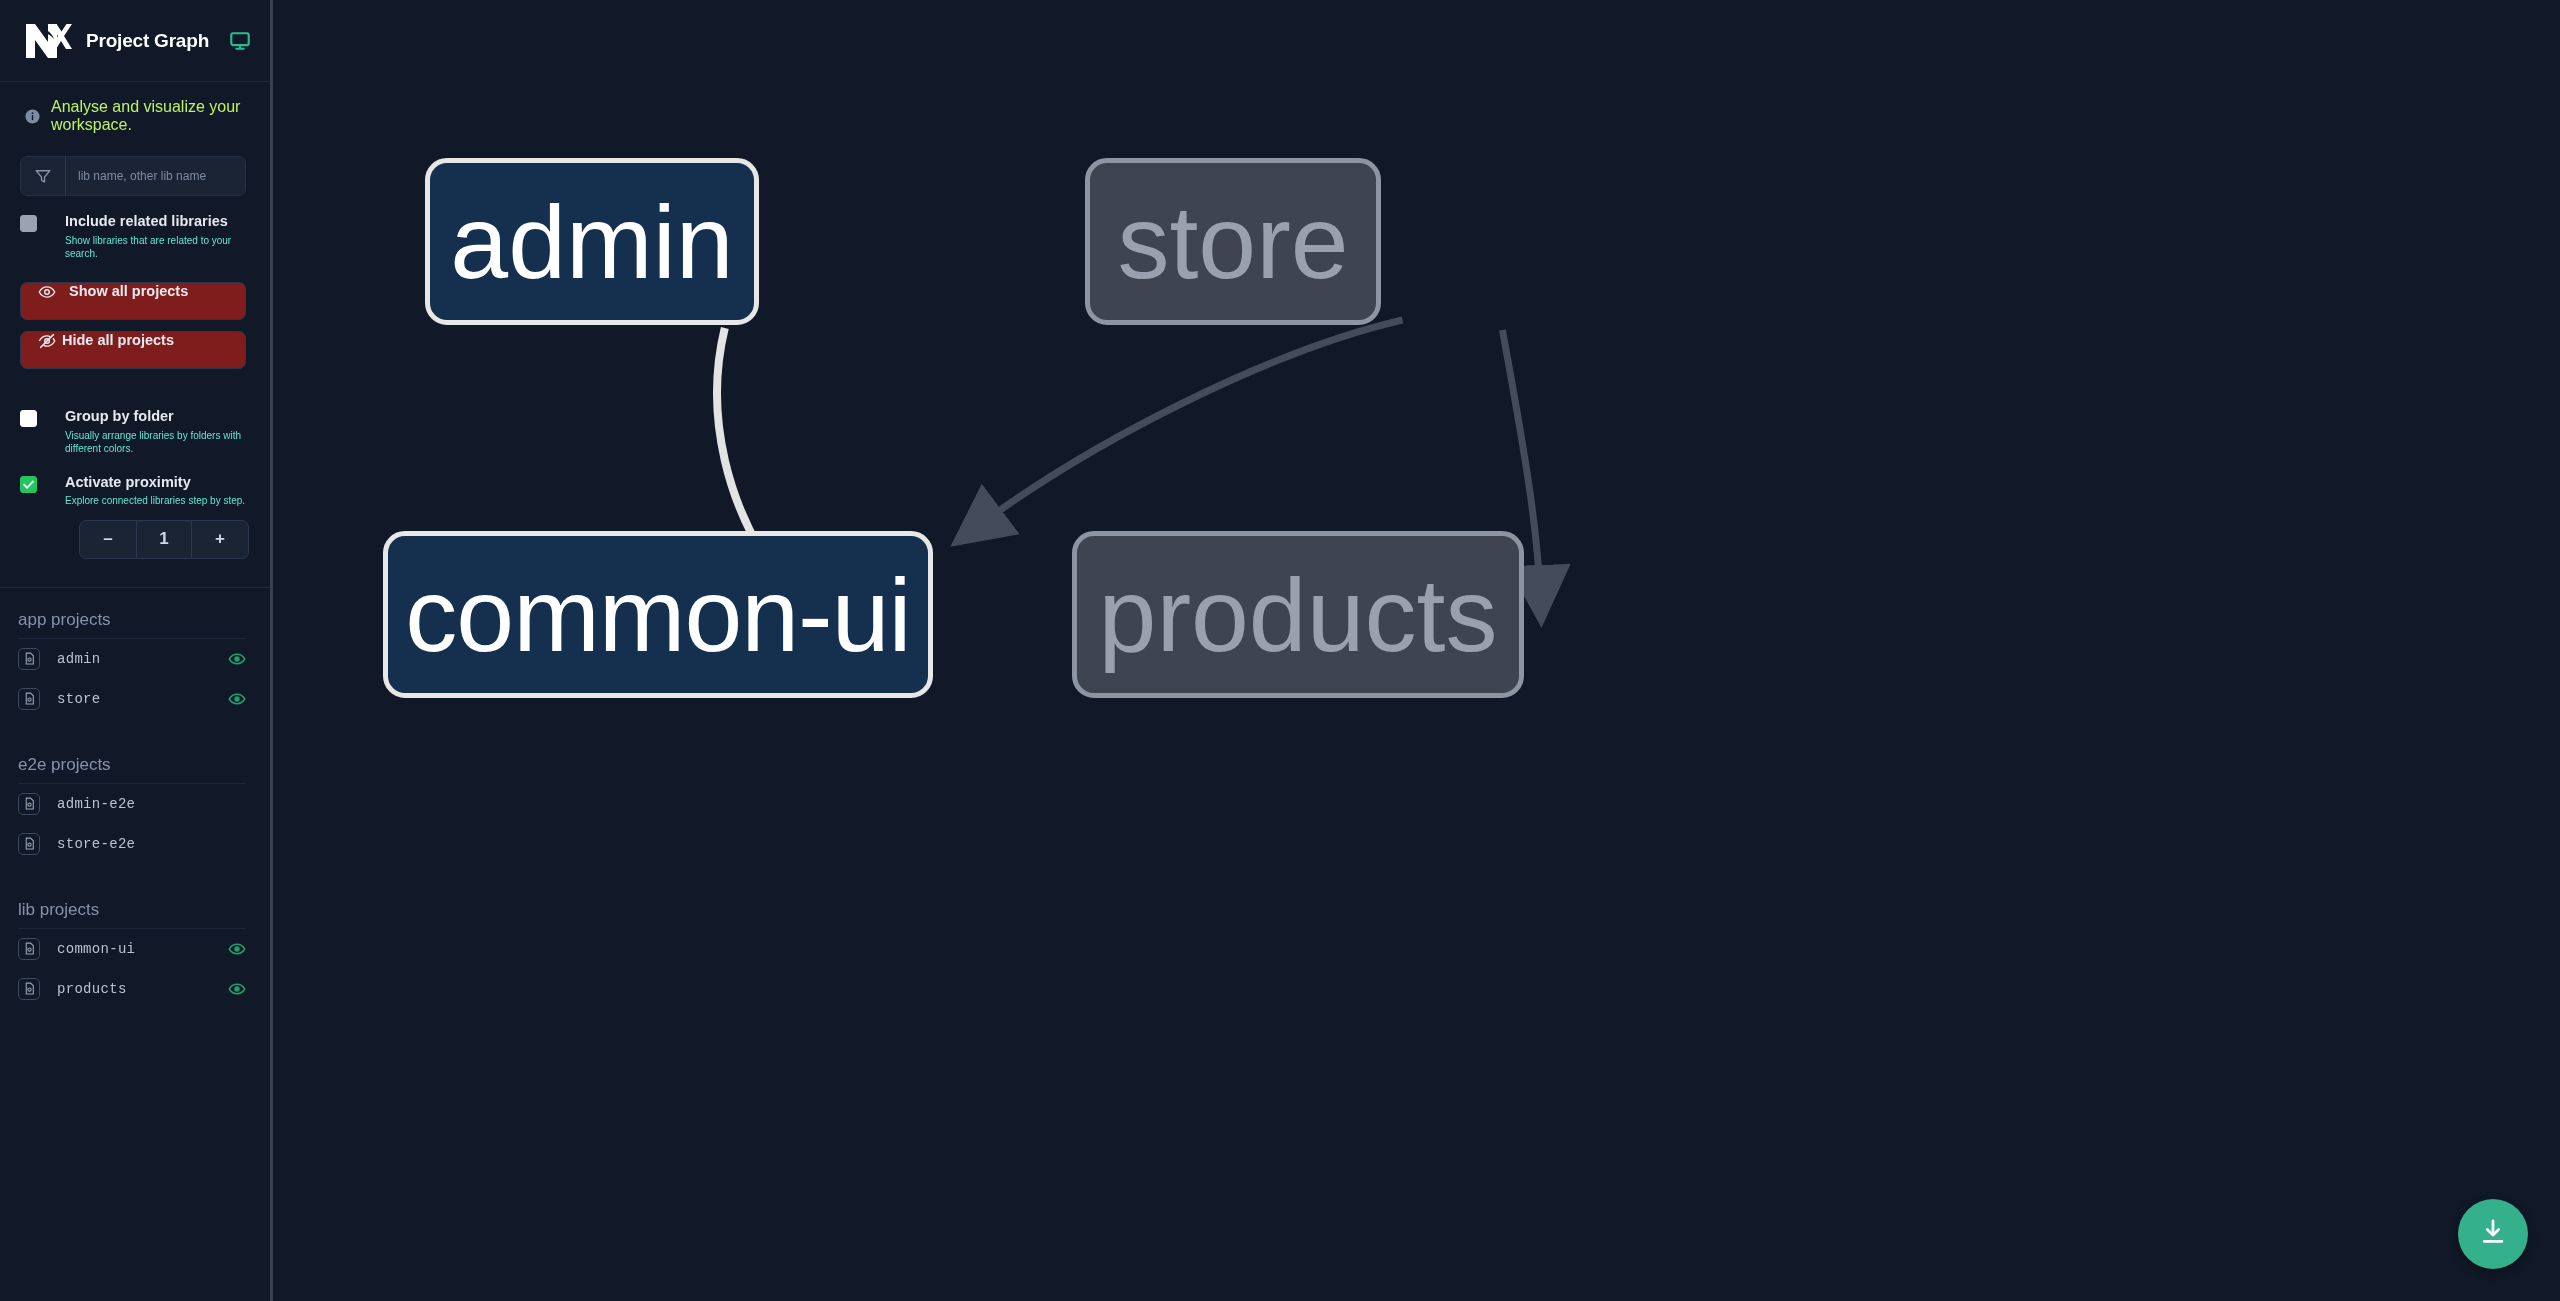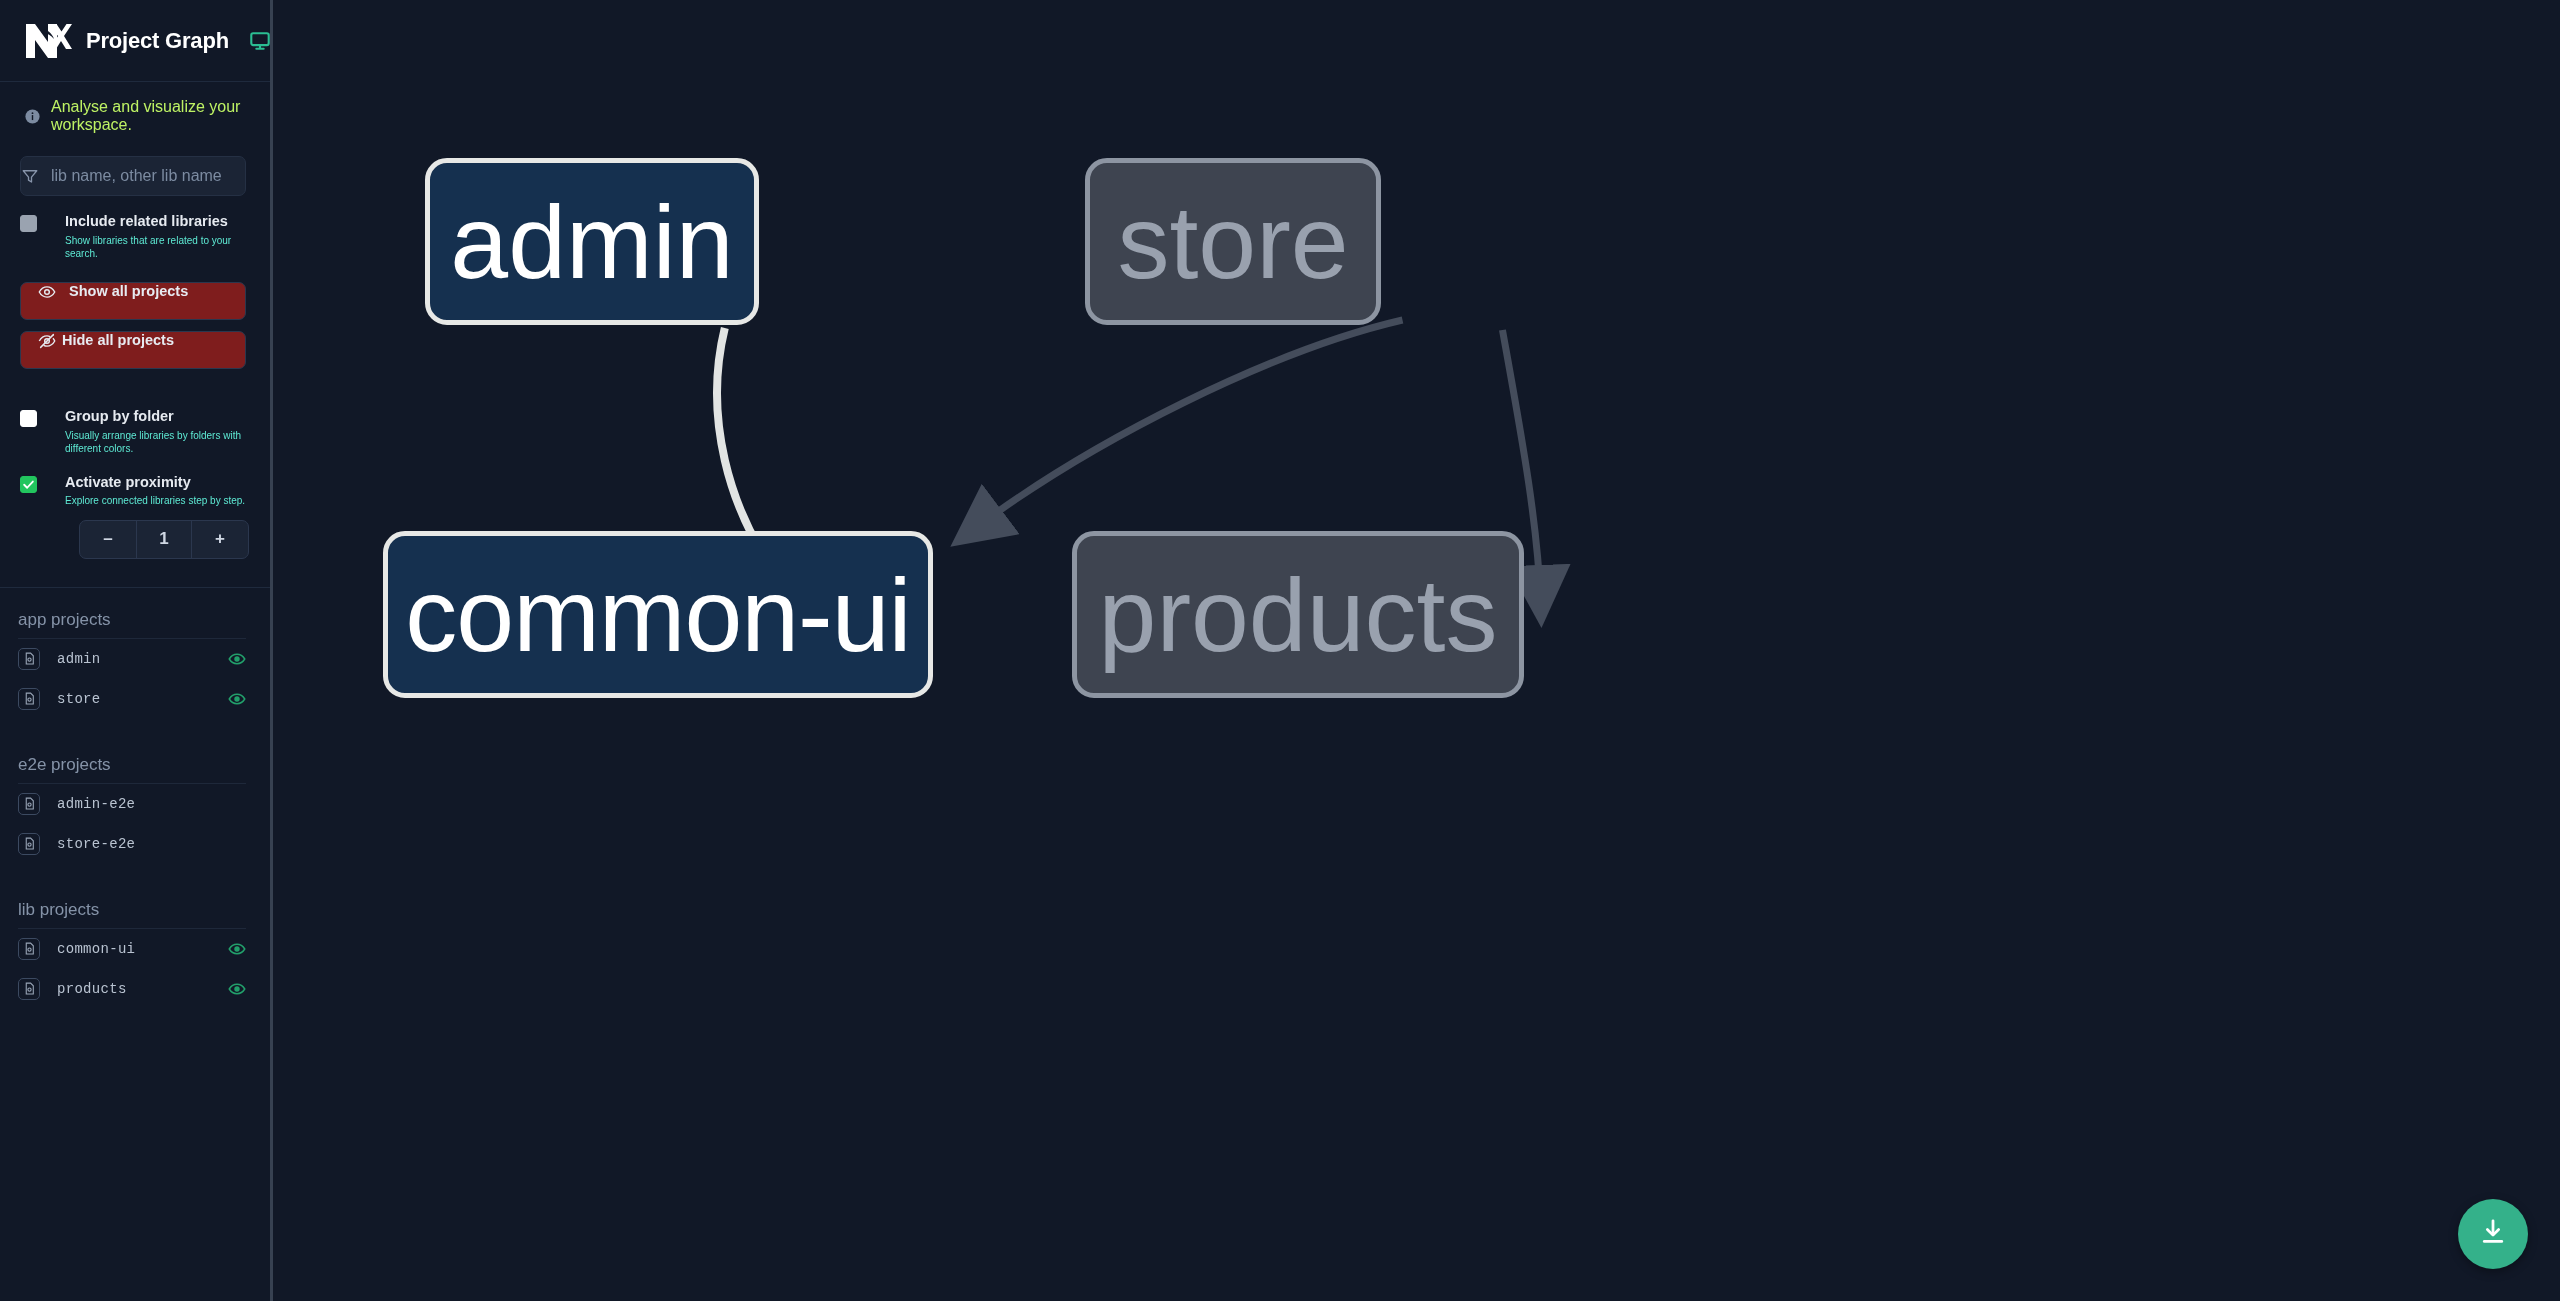--- a/index.html
+++ b/index.html
@@ -22,21 +22,21 @@
   }
   .sb-header {
     height: 82px;
     display: flex; align-items: center;
     padding: 0 26px 0 24px;
     gap: 14px;
     border-bottom: 1px solid #1f2a3d;
   }
   .nx-logo { width: 48px; height: 40px; flex: 0 0 48px; }
   .sb-title {
-    color: #ffffff; font-size: 22px; font-weight: 700;
+    color: #ffffff; font-size: 19px; font-weight: 700;
     letter-spacing: -0.2px; white-space: nowrap;
   }
   .monitor-icon { width: 22px; height: 22px; flex:0 0 22px; margin-left: 6px; }
 
   .sb-tagline {
     display: flex; align-items: center; gap: 10px;
     padding: 16px 24px 14px 24px;
     color: #bef264; font-size: 16px;
   }
   .info-icon { width: 17px; height: 17px; flex: 0 0 17px; }
@@ -49,21 +49,21 @@
     border-radius: 7px;
     display: flex; align-items: center;
   }
   .sb-search .funnel {
     width: 46px; display:flex; align-items:center; justify-content:center;
     border-right: 1px solid #2a3purple; 
   }
   .sb-search .divider { width:1px; height:40px; background:#2c374c; }
   .sb-search input {
     flex: 1; background: transparent; border: 0; outline: none;
-    color: #ef4444; font-size: 16px;
+    color: #ef4444; font-size: 12px;
     font-family: "Liberation Sans", sans-serif;
     padding: 0 12px;
   }
   .sb-search input::placeholder { color: #7c8ba1; }
 
   .check-row {
     display: flex; gap: 28px;
     padding: 16px 24px 0 20px;
   }
   .cbox {

